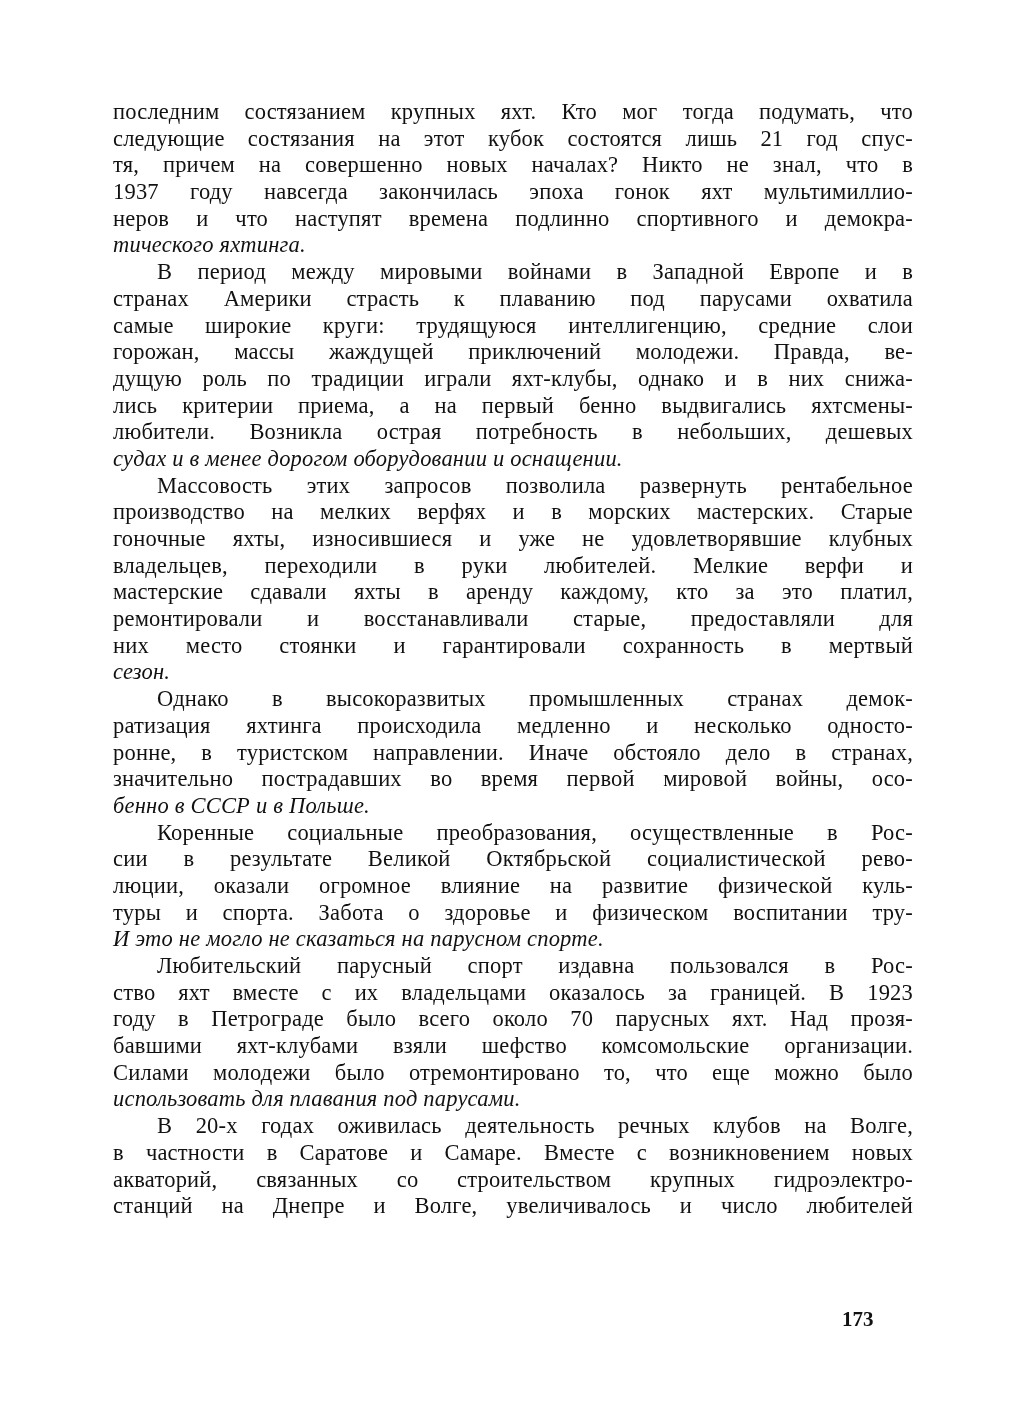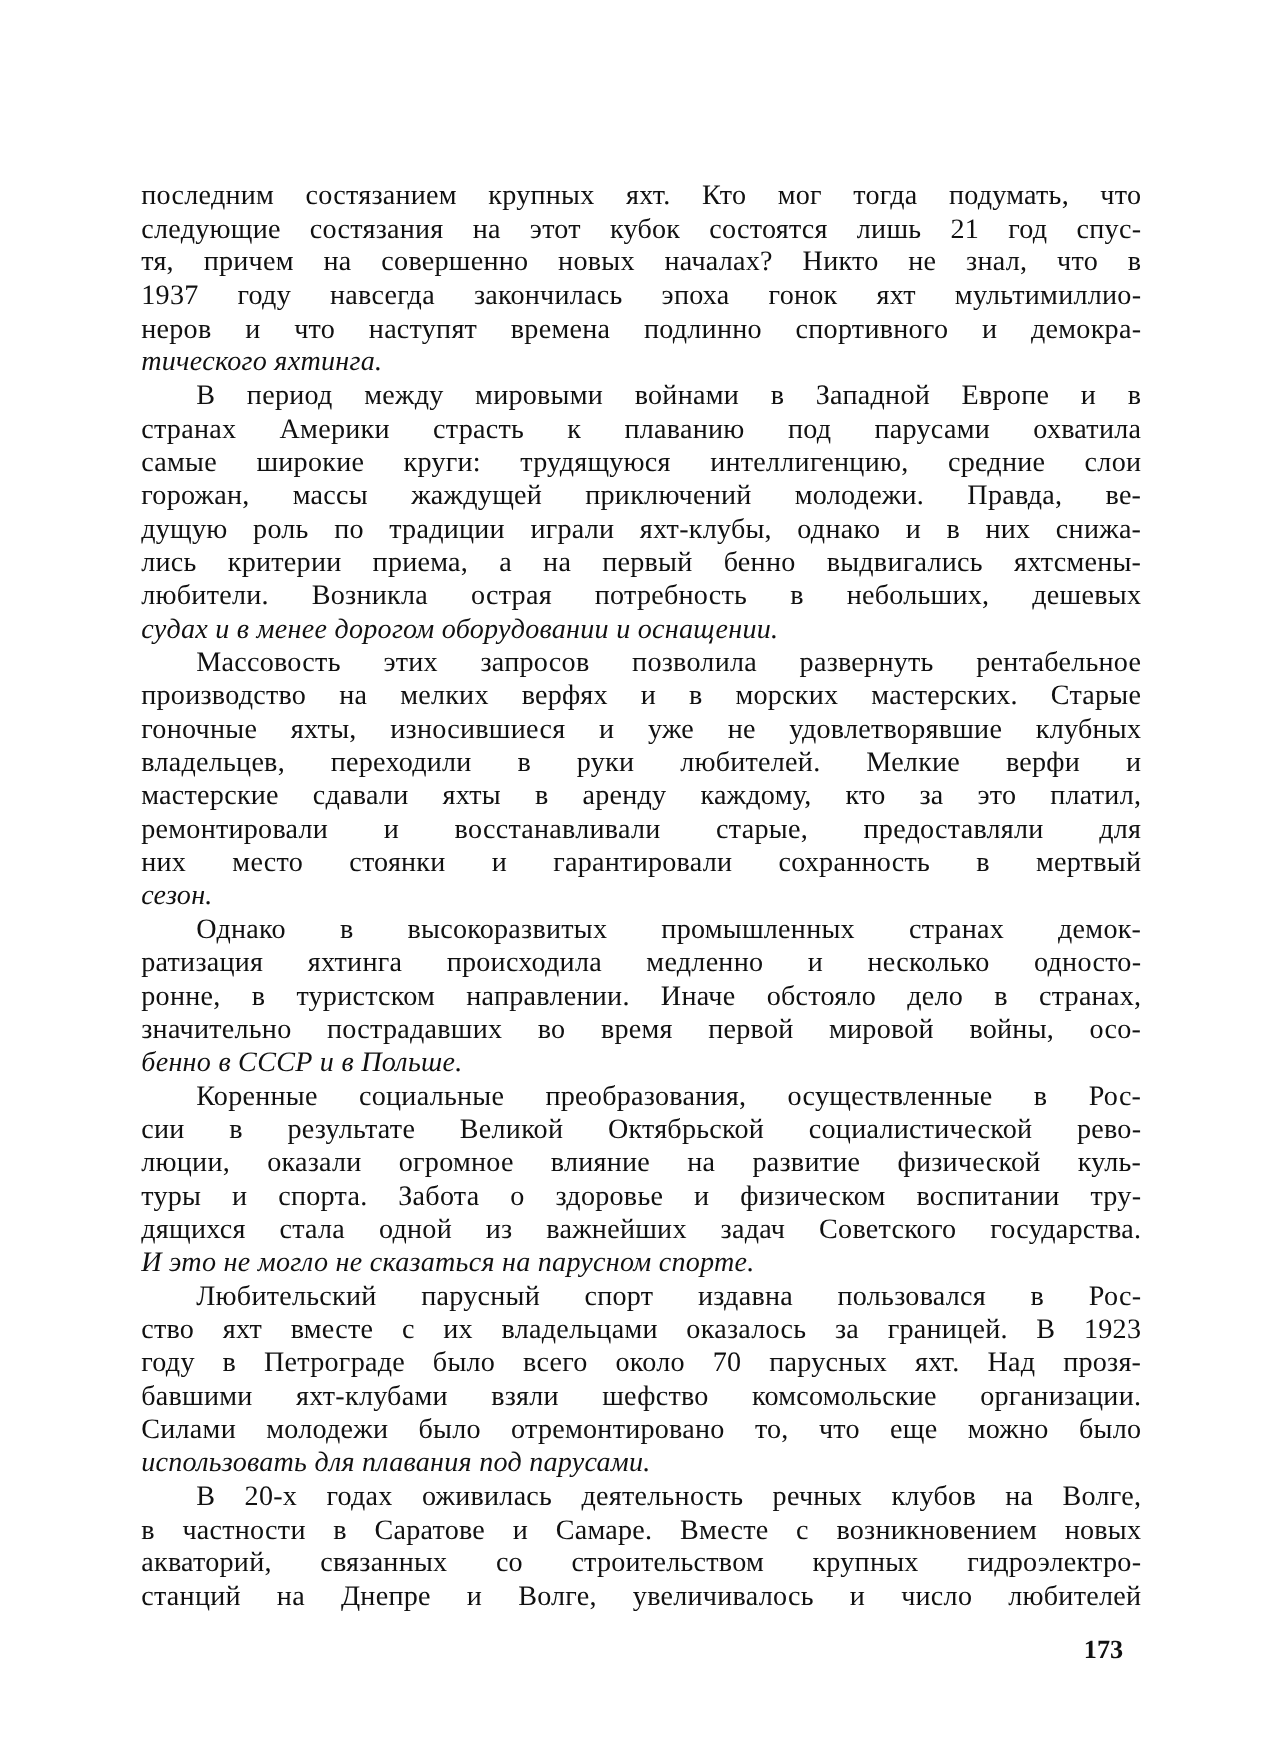--- a/index.html
+++ b/index.html
@@ -5,37 +5,36 @@
   html, body { margin: 0; padding: 0; background: #ffffff; }
   body { width: 1030px; height: 1411px; position: relative; overflow: hidden; }
   .page {
     position: absolute;
     left: 113px;
     top: 99px;
     width: 800px;
     font-family: "Liberation Serif", "DejaVu Serif", serif;
     font-size: 22.5px;
     color: #111111;
-    margin-top: 44px;
   }
   .line {
     display: block;
     height: 26.7px;
     line-height: 26.7px;
     white-space: nowrap;
     text-align: justify;
     text-align-last: justify;
     letter-spacing: 0.2px;
     font-stretch: condensed;
   }
   .line.last { text-align-last: left; font-style: italic; }
   .line.indent { padding-left: 44px; }
   .page-number {
     position: absolute;
-    left: 867px;
+    left: 842px;
     top: 1307px;
     font-family: "Liberation Serif", "DejaVu Serif", serif;
     font-weight: bold;
     font-size: 21px;
     color: #111111;
   }
 </style>
 </head>
 <body>
 
@@ -78,21 +77,20 @@
     <span class="line">ронне, в туристском направлении. Иначе обстояло дело в странах,</span>
     <span class="line">значительно пострадавших во время первой мировой войны, осо-</span>
     <span class="line last">бенно в СССР и в Польше.</span>
   </div>
 
   <div>
     <span class="line indent">Коренные социальные преобразования, осуществленные в Рос-</span>
     <span class="line">сии в результате Великой Октябрьской социалистической рево-</span>
     <span class="line">люции, оказали огромное влияние на развитие физической куль-</span>
     <span class="line">туры и спорта. Забота о здоровье и физическом воспитании тру-</span>
-    <span class="line">дящихся стала одной из важнейших задач Советского государства.</span>
     <span class="line last">И это не могло не сказаться на парусном спорте.</span>
   </div>
 
   <div>
     <span class="line indent">Любительский парусный спорт издавна пользовался в Рос-</span>
     <span class="line">ство яхт вместе с их владельцами оказалось за границей. В 1923</span>
     <span class="line">году в Петрограде было всего около 70 парусных яхт. Над прозя-</span>
     <span class="line">бавшими яхт-клубами взяли шефство комсомольские организации.</span>
     <span class="line">Силами молодежи было отремонтировано то, что еще можно было</span>
     <span class="line last">использовать для плавания под парусами.</span>

